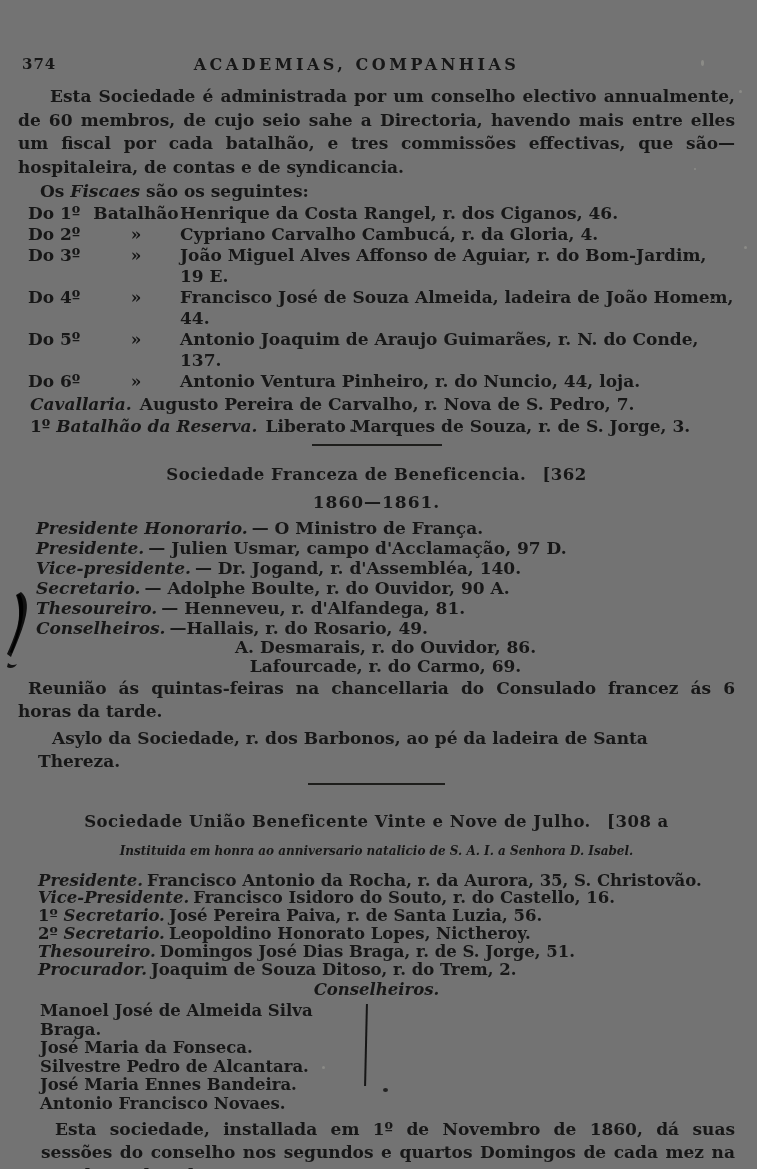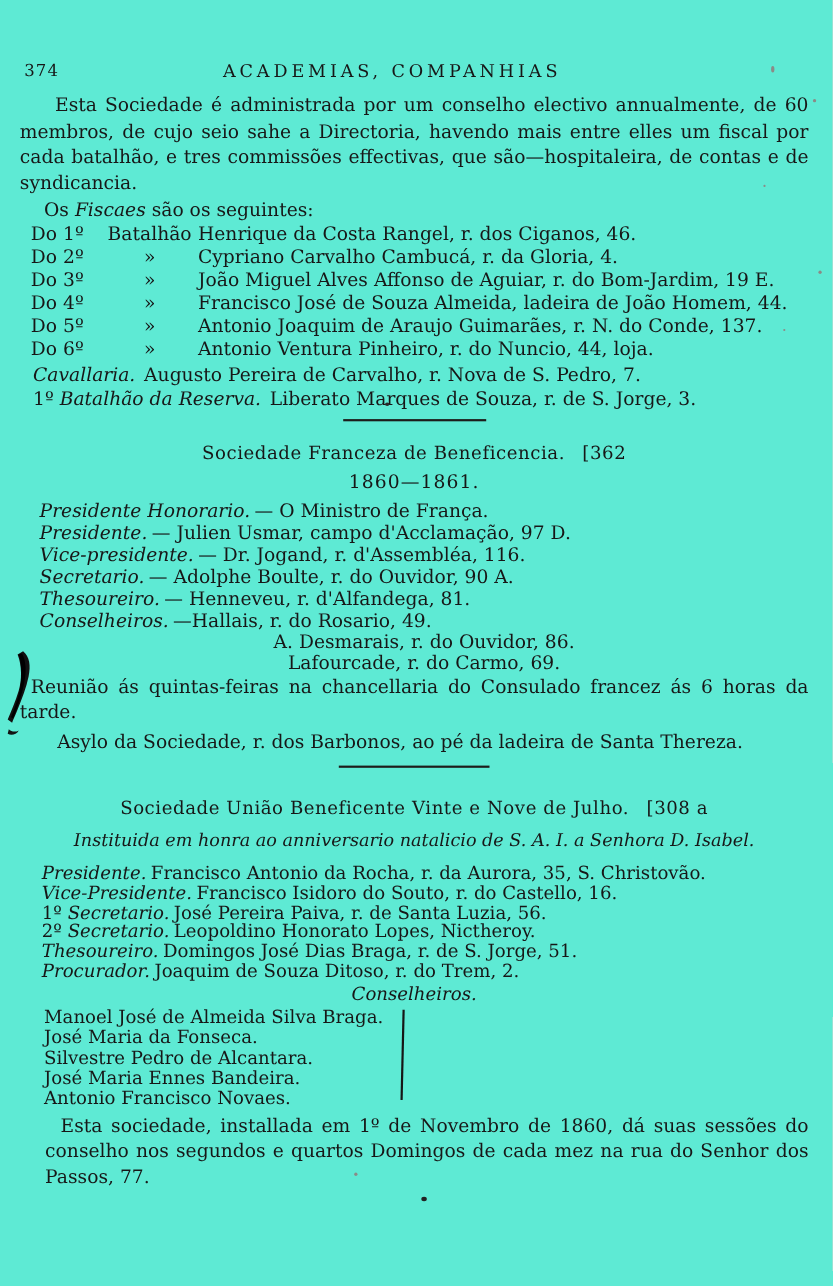--- a/index.html
+++ b/index.html
@@ -1,23 +1,23 @@
 <!DOCTYPE html>
 <html><head>
 <meta charset="utf-8">
 <style>
   html,body{margin:0;padding:0;background:#d9d9d5;}
   .page{
     position:relative;
     width:757px;height:1169px;
     margin:0 auto;
-    background:#5eead4;
+    background:#737373;
     color:#171717;
     font-family:"DejaVu Serif","Liberation Serif",serif;
-    font-weight:normal;
+    font-weight:bold;
     font-size:17px;
     box-sizing:border-box;
     padding:55px 22px 0 18px;
     overflow:hidden;
   }
   
   .runhead{position:relative;height:22px;}
   .pagenum{position:absolute;left:4px;top:0;font-size:15px;letter-spacing:1px;}
   .runtitle{display:block;text-align:center;padding-right:40px;font-size:16px;letter-spacing:3.5px;}
   
@@ -36,21 +36,21 @@
   .exline .lbl{font-style:italic;margin-right:8px;}
   .exline .pfx{font-style:normal;}
   
   .rule{height:2px;background:#1d1d1b;width:130px;margin:6px auto 0 auto;position:relative;}
   .rule.r2{margin-top:9px;width:137px;}
   .ruledot{position:absolute;width:4px;height:3px;border-radius:50%;background:#2a2a2a;}
   
   .shead{text-align:center;font-size:16.5px;margin-top:18px;line-height:21px;letter-spacing:0.5px;}
   .shead.s2{margin-top:26px;}
   .years{text-align:center;margin-top:7px;line-height:21px;letter-spacing:1px;}
-  .motto{text-align:center;font-style:italic;font-size:16px;margin-top:9px;line-height:20px;}
+  .motto{text-align:center;font-style:italic;font-size:12px;margin-top:9px;line-height:20px;}
   
   .off1{margin-left:18px;margin-top:5px;}
   .off1 .oline{line-height:20px;}
   .oline .lbl{font-style:italic;margin-right:4px;}
   .oline .pfx{font-style:normal;margin-right:0;}
   .consx{text-align:center;}
   .consx .cxline{line-height:19.5px;}
   .p-reuniao{margin-left:22px;line-height:23.5px;text-align:justify;}
   .p-asylo{margin-left:20px;margin-top:3px;line-height:23.5px;}
   .off2{margin-left:20px;margin-top:11px;}
@@ -132,21 +132,21 @@
 
   <div class="shead">
     <span>Sociedade Franceza de Beneficencia.</span>
     <span style="margin-left:10px;">[362</span>
   </div>
   <div class="years">1860—1861.</div>
 
   <div class="off1">
     <div class="oline"><span class="lbl">Presidente Honorario.</span><span>— O Ministro de França.</span></div>
     <div class="oline"><span class="lbl">Presidente.</span><span>— Julien Usmar, campo d'Acclamação, 97 D.</span></div>
-    <div class="oline"><span class="lbl">Vice-presidente.</span><span>— Dr. Jogand, r. d'Assembléa, 116.</span></div>
+    <div class="oline"><span class="lbl">Vice-presidente.</span><span>— Dr. Jogand, r. d'Assembléa, 140.</span></div>
     <div class="oline"><span class="lbl">Secretario.</span><span>— Adolphe Boulte, r. do Ouvidor, 90 A.</span></div>
     <div class="oline"><span class="lbl">Thesoureiro.</span><span>— Henneveu, r. d'Alfandega, 81.</span></div>
     <div class="oline"><span class="lbl">Conselheiros.</span><span>—Hallais, r. do Rosario, 49.</span></div>
     <div class="consx">
       <div class="cxline">A. Desmarais, r. do Ouvidor, 86.</div>
       <div class="cxline">Lafourcade, r. do Carmo, 69.</div>
     </div>
   </div>
 
   <p class="p-reuniao indent10" style="margin:0;">Reunião ás quintas-feiras na chancellaria do Consulado francez ás 6 horas da tarde.</p>

